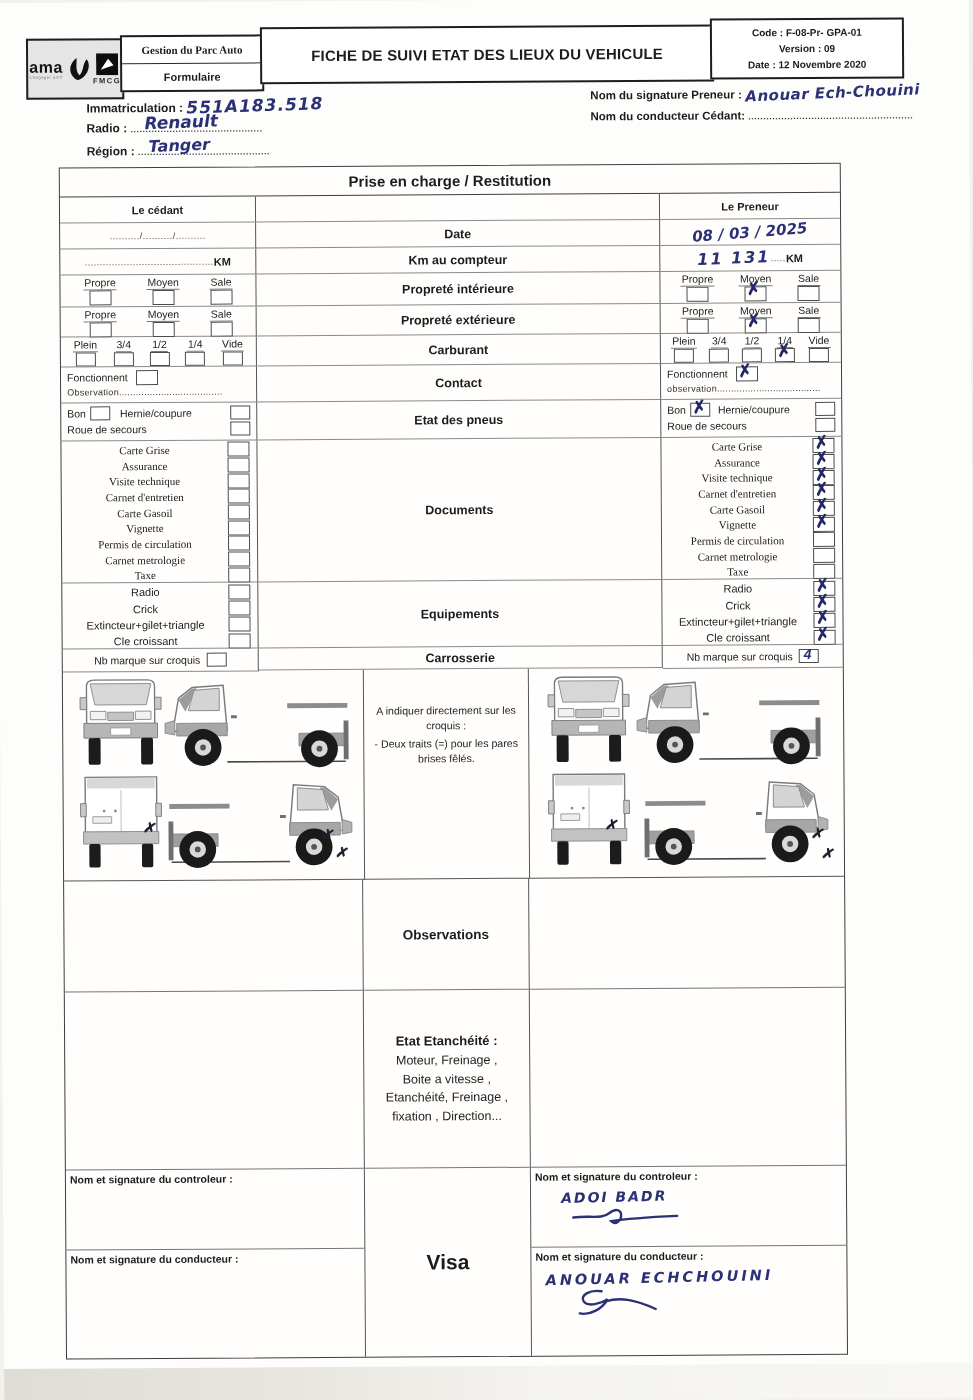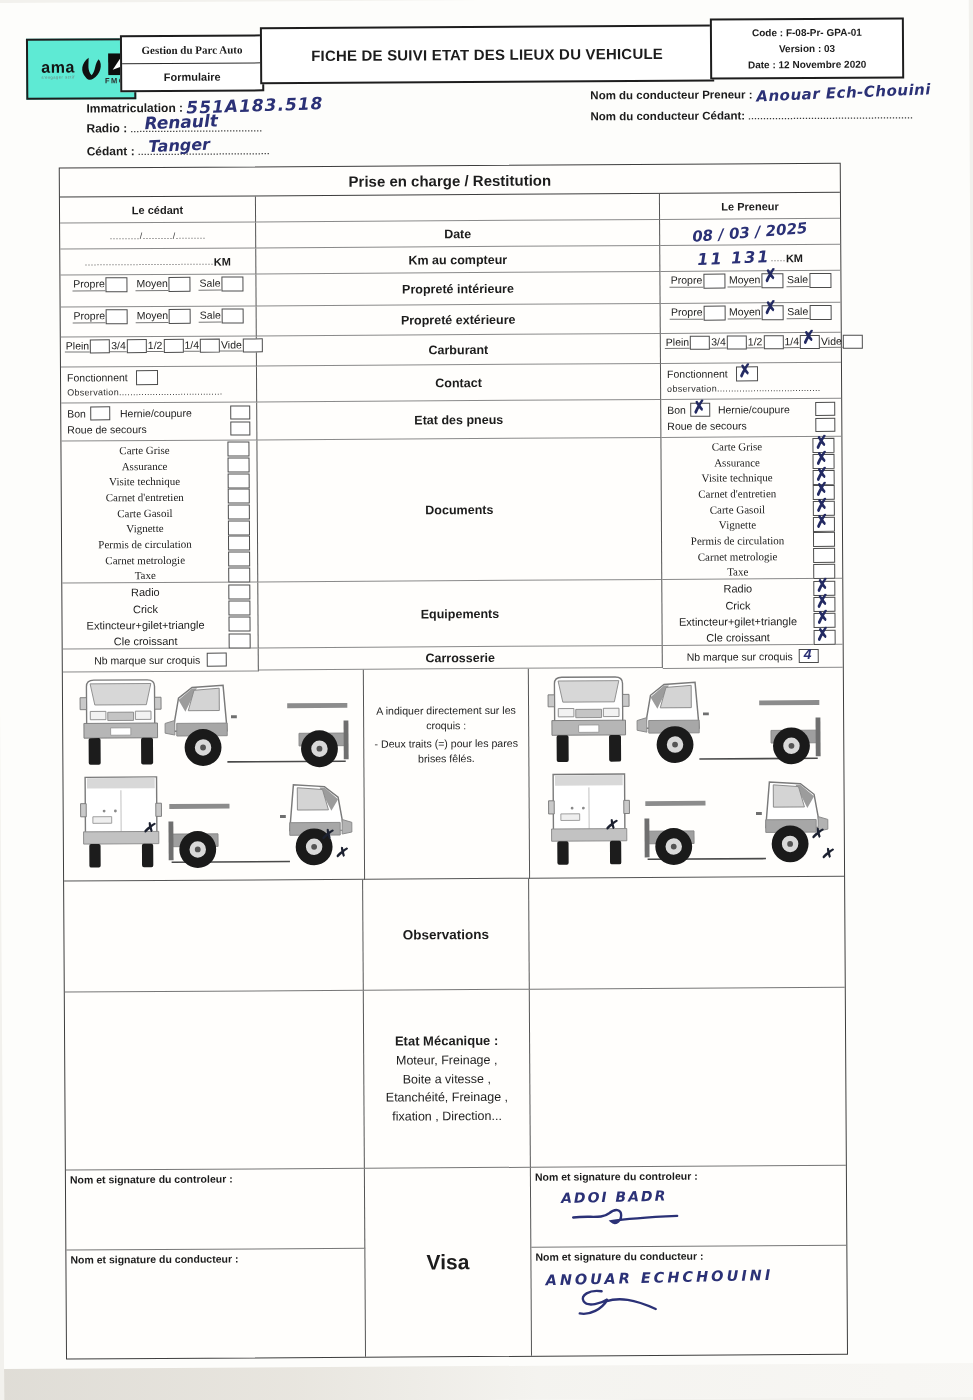--- a/index.html
+++ b/index.html
@@ -2,21 +2,21 @@
 <html><head>
 <meta charset="utf-8">
 <style>
   html,body{margin:0;padding:0;}
   body{width:973px;height:1400px;position:relative;overflow:hidden;
        background:#f2f1ed;font-family:"Liberation Sans",sans-serif;color:#1c1c1c;}
   .sheet{position:absolute;inset:0;background:#fdfdfb;transform:rotate(-0.35deg);transform-origin:50% 50%;}
 
   
   .hdr-logo{position:absolute;left:30px;top:36px;width:94px;height:57px;border:2.4px solid #1d1d1d;
-            background:#5eead4;display:flex;align-items:center;justify-content:center;gap:2px;padding-left:12px;}
+            background:#e5e5e5;display:flex;align-items:center;justify-content:center;gap:2px;}
   .ama-col{display:flex;flex-direction:column;align-items:flex-start;line-height:1;}
   .ama-text{font-weight:bold;font-size:16px;letter-spacing:.5px;color:#141414;}
   .ama-tag{font-size:4px;color:#777;letter-spacing:.5px;}
   .fmcg-col{display:flex;flex-direction:column;align-items:center;}
   .fmcg-text{font-size:7.5px;font-weight:bold;letter-spacing:1.5px;color:#2b2b2b;margin-top:1px;}
   .box2{position:absolute;left:124px;top:33px;width:140px;height:53px;border:2.2px solid #1d1d1d;background:#fff;
         display:flex;flex-direction:column;}
   .box2 > div{flex:1;display:flex;align-items:center;justify-content:center;font-weight:bold;font-size:11px;}
   .box2 > div:first-child{border-bottom:1.6px solid #2a2a2a;font-family:Liberation Serif, serif;}
   .title-box{position:absolute;left:264px;top:26px;width:450px;height:53px;border:2.2px solid #1d1d1d;background:#fff;
@@ -43,21 +43,21 @@
   .cC{border-right:1.4px solid #555;display:flex;align-items:center;justify-content:center;
       font-weight:bold;font-size:12.5px;}
   .ctr{display:flex;align-items:center;justify-content:center;}
   .hdr-sm{font-weight:bold;font-size:11px;}
   
   .cb{display:inline-block;width:20px;height:13px;border:1.4px solid #4c4c4c;background:#fff;position:relative;vertical-align:middle;}
   .cb.sm{width:18px;height:12px;}
   .cb.checked::after{content:"✗";position:absolute;left:1px;top:-7px;font-size:17px;font-weight:bold;
                      color:#232a63;transform:rotate(-8deg);font-style:normal;}
   .opts{display:flex;justify-content:space-around;align-items:flex-start;padding:2px 8px 0 8px;height:100%;box-sizing:border-box;}
-  .opt{display:flex;flex-direction:row;align-items:center;font-size:10.5px;line-height:1.1;gap:0px;}
+  .opt{display:flex;flex-direction:column;align-items:center;font-size:10.5px;line-height:1.1;gap:0px;}
   .opt .lbl{border-bottom:1px solid #777;padding:0 1px;}
   .two-line{padding:2px 6px;font-size:10.5px;box-sizing:border-box;}
   .two-line .r1{display:flex;align-items:center;gap:8px;height:16px;}
   .obs{font-size:9px;letter-spacing:.3px;margin-top:2px;color:#2e2e2e;}
   .pneus-r1{display:flex;align-items:center;gap:4px;height:16px;}
   .pneus-r2{display:flex;align-items:center;justify-content:space-between;height:16px;}
   .doc-line{display:flex;align-items:center;height:15.7px;font-family:Liberation Serif, serif;}
   .doc-line .dl{flex:1;text-align:center;font-size:11px;}
   .doc-line .cb{margin-right:7px;}
   .eq-line{display:flex;align-items:center;height:16.4px;}
@@ -164,41 +164,41 @@
 
   <div class="box2">
     <div>Gestion du Parc Auto</div>
     <div>Formulaire</div>
   </div>
 
   <div class="title-box">FICHE DE SUIVI ETAT DES LIEUX DU VEHICULE</div>
 
   <div class="code-box">
     <span>Code : F-08-Pr- GPA-01</span>
-    <span>Version : 03</span>
+    <span>Version : 09</span>
     <span>Date : 12 Novembre 2020</span>
   </div>
 
   <div class="id-row" style="top:94px;">
     <span>Immatriculation :</span>
     <span class="ink id-val">551A183.518</span>
   </div>
   <div class="id-row" style="top:119px;">
     <span>Radio :</span>
     <span class="dots">............................................</span>
     <span class="ink" style="position:absolute;left:58px;top:-9px;font-size:17px;font-weight:bold;transform:rotate(-2deg);">Renault</span>
   </div>
   <div class="id-row" style="top:142px;">
-    <span>Cédant :</span>
+    <span>Région :</span>
     <span class="dots">............................................</span>
     <span class="ink" style="position:absolute;left:62px;top:-8px;font-size:16px;font-weight:bold;transform:rotate(-2deg);">Tanger</span>
   </div>
 
   <div class="drv-row" style="top:86px;">
-    <span>Nom du conducteur Preneur :</span>
+    <span>Nom du signature Preneur :</span>
     <span class="ink" style="font-size:15px;font-weight:bold;letter-spacing:.5px;display:inline-block;transform:rotate(-2deg);">Anouar Ech-Chouini</span>
   </div>
   <div class="drv-row" style="top:111px;">
     <span>Nom du conducteur Cédant:</span>
     <span class="dots">.......................................................</span>
   </div>
 
   <div class="tbl">
     <div class="t-title">Prise en charge / Restitution</div>
 
@@ -531,21 +531,21 @@
       </div>
     </div>
 
     <div class="grid-low">
       <div class="bR bB" style="grid-column:1;grid-row:1;"></div>
       <div class="bR bB obs-c" style="grid-column:2;grid-row:1;">Observations</div>
       <div class="bB" style="grid-column:3;grid-row:1;"></div>
 
       <div class="bR bB" style="grid-column:1;grid-row:2;"></div>
       <div class="bR bB mec-c" style="grid-column:2;grid-row:2;">
-        <span class="mt">Etat Mécanique  :</span>
+        <span class="mt">Etat Etanchéité  :</span>
         <span>Moteur, Freinage ,</span>
         <span>Boite a vitesse ,</span>
         <span>Etanchéité, Freinage ,</span>
         <span>fixation , Direction...</span>
       </div>
       <div class="bB" style="grid-column:3;grid-row:2;"></div>
 
       <div class="bR bB" style="grid-column:1;grid-row:3;">
         <div class="sig-lbl">Nom et signature du controleur :</div>
       </div>

